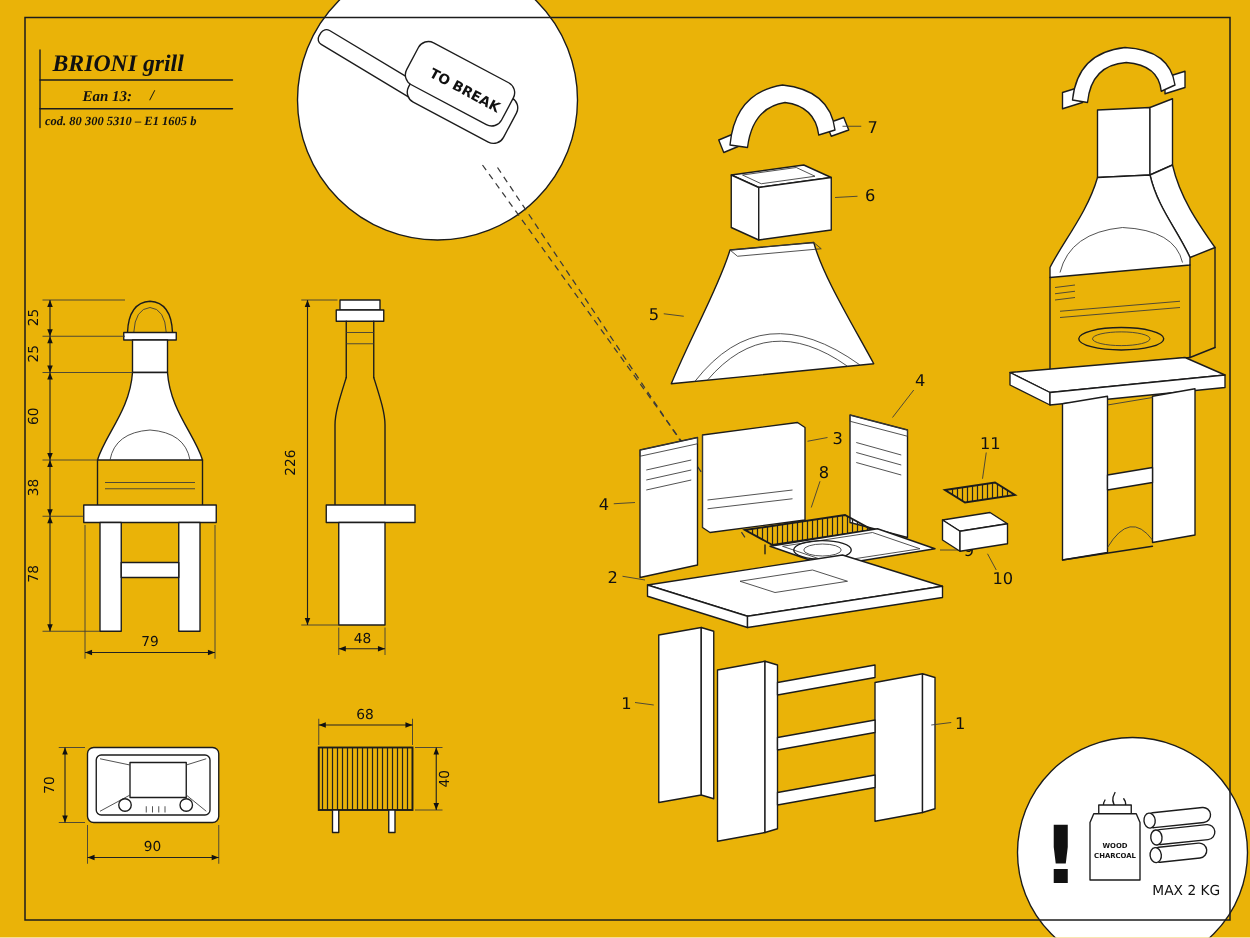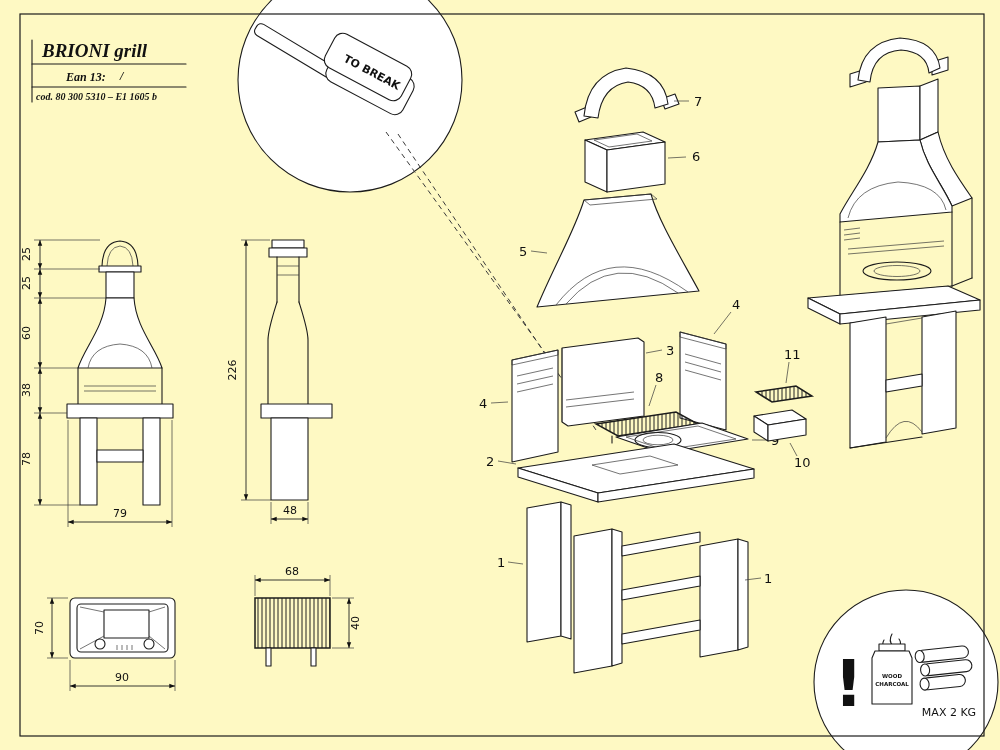--- a/index.html
+++ b/index.html
@@ -1,16 +1,16 @@
 <!DOCTYPE html>
 <html><head>
 <meta charset="utf-8">
 <style>
   html,body { margin:0; padding:0; background:#ffffff; }
-  #sheet { position:relative; width:1000px; height:750px; background:#fef9c3; overflow:hidden;text-decoration:underline; }
+  #sheet { position:relative; width:1000px; height:750px; background:#eab308; overflow:hidden;text-decoration:underline; }
   svg { position:absolute; left:0; top:0; }
 
   .title  { font: italic bold 19px "Liberation Serif", serif; fill:#111; }
   .sub    { font: italic bold 12px "Liberation Serif", serif; fill:#111; }
   .code   { font: italic bold 10px "Liberation Serif", serif; fill:#111; }
   .dim    { font: 11px "DejaVu Sans", sans-serif; fill:#111; }
   .part   { font: 13px "DejaVu Sans", sans-serif; fill:#111; }
   .tobreak{ font: bold 11px "DejaVu Sans", sans-serif; fill:#111; }
   .max    { font: 11px "DejaVu Sans", sans-serif; fill:#111; }
   .bagtxt { font: bold 5.5px "DejaVu Sans", sans-serif; fill:#111; }

